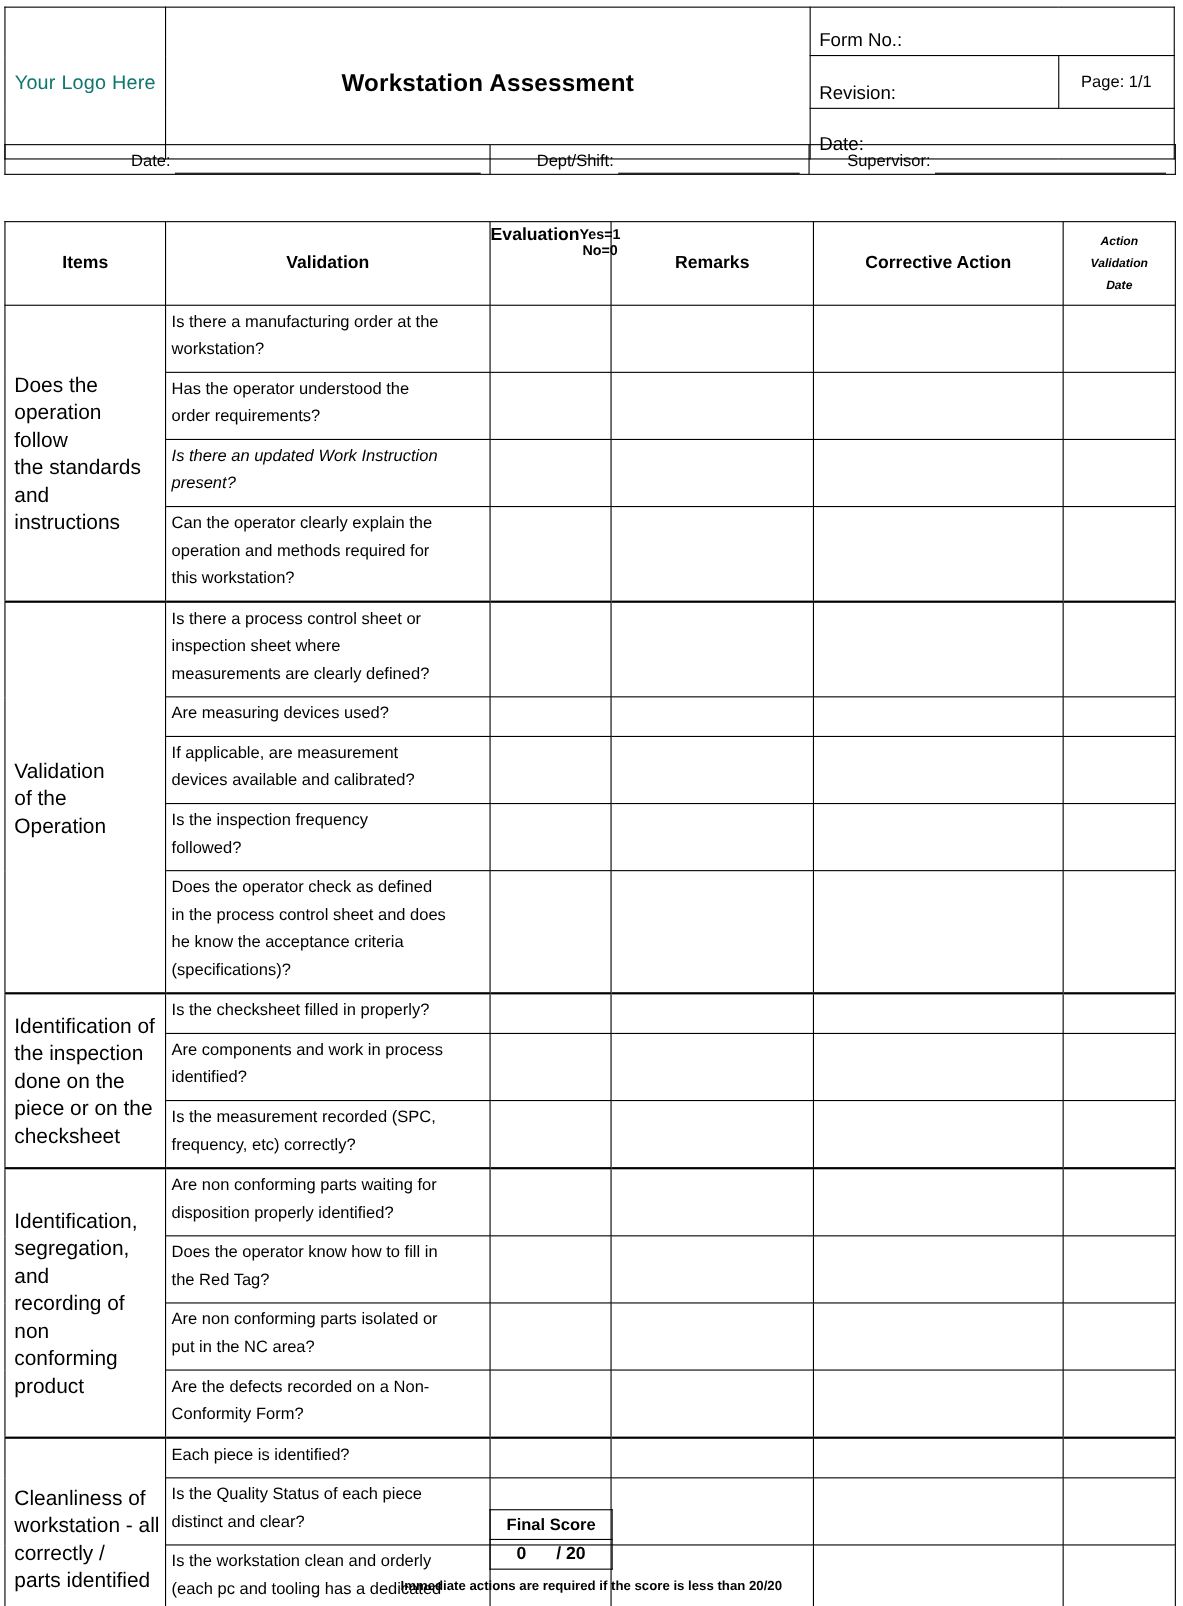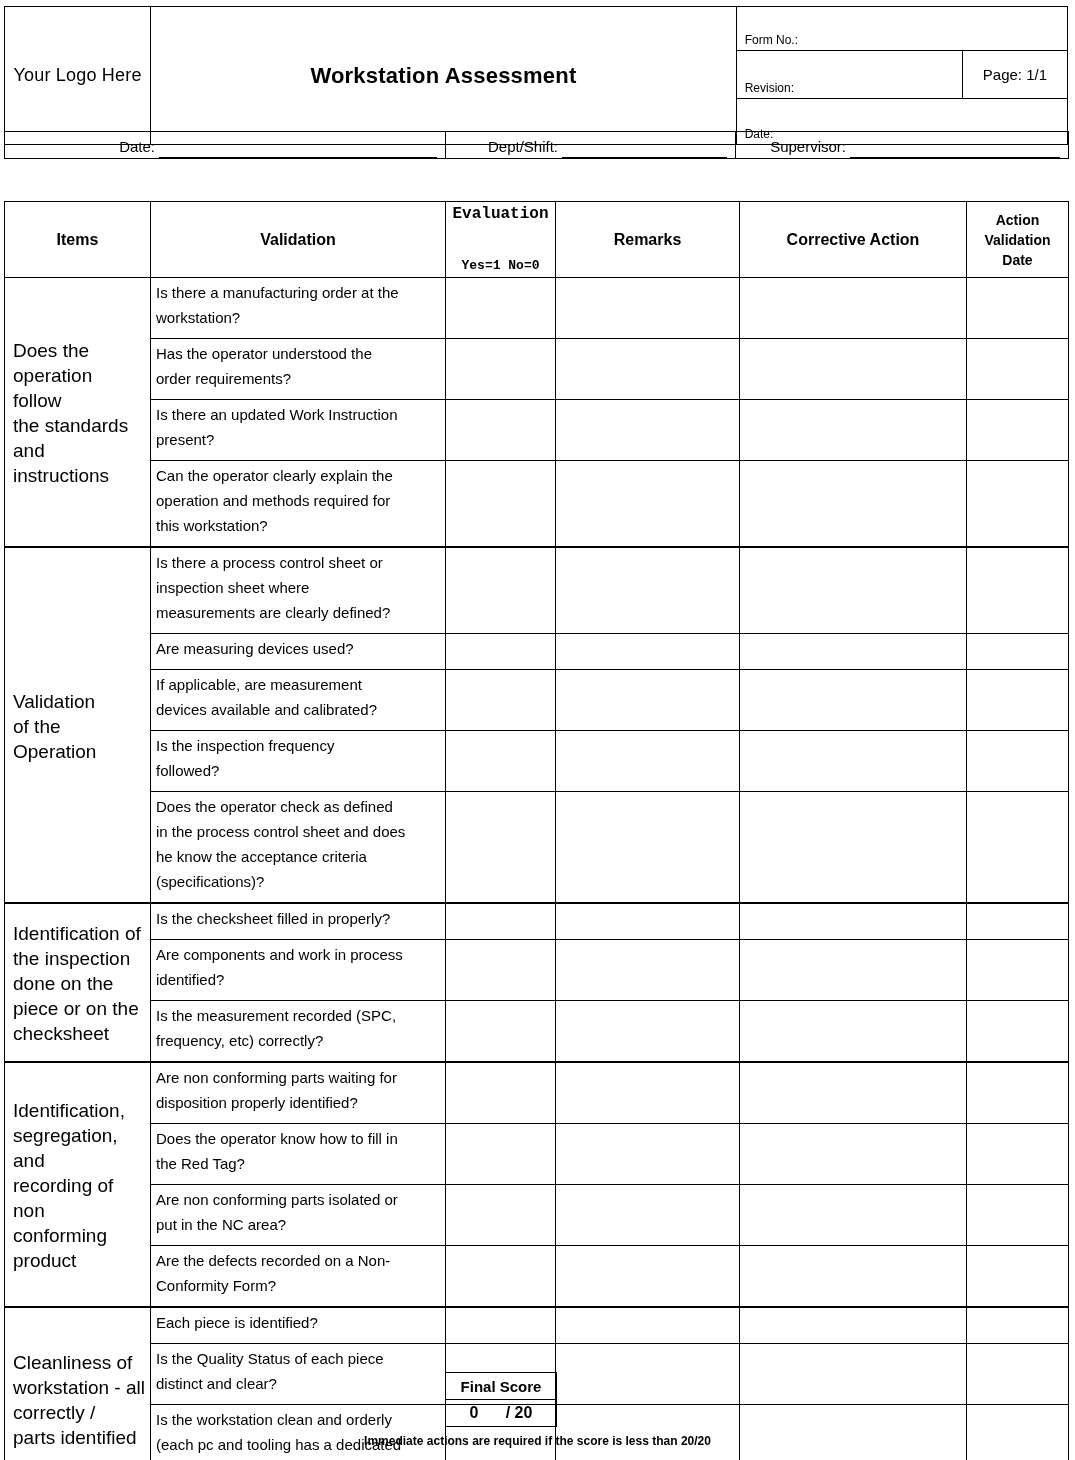--- a/index.html
+++ b/index.html
@@ -29,35 +29,35 @@
   
   .hdr{
     position:absolute;left:4px;top:6px;width:1064px;
   }
   .hdr td{border:1px solid #000;}
   .logo-cell{
     width:146px;height:125px;
     text-align:center;vertical-align:middle;
   }
   .logo-text{
-    color:#000000;
+    color:#0f766e;
     font-size:18px;
     letter-spacing:.2px;
     white-space:nowrap;
   }
   .title-cell{
     width:585px;height:125px;
     text-align:center;vertical-align:middle;
   }
   .title-text{
     font-size:22px;font-weight:bold;letter-spacing:.2px;
   }
   .meta-cell{
     vertical-align:bottom;
-    font-size:12px;
+    font-size:17px;
     padding:0 0 3px 8px;
     height:40px;
   }
   .page-cell{
     width:105px;
     text-align:center;vertical-align:middle;
     font-size:15px;
   }
 
   
@@ -78,24 +78,24 @@
   
   .grid{
     position:absolute;left:4px;top:201px;width:1064px;
   }
   .grid td{border:1px solid #000;}
   .grid .colh{
     text-align:center;vertical-align:middle;
     font-weight:bold;font-size:16px;
     height:72px;
   }
-  .grid .colh.small{font-size:14px;line-height:20px;}
+  .grid .colh.small{font-size:11px;line-height:20px;font-style:italic;}
   .eval-h{
-    display:flex;flex-direction:column;justify-content:space-between;
-    height:68px;padding:3px 0 4px;font-family:Liberation Mono, monospace;
+    display:flex;
+    height:68px;padding:3px 0 4px;
   }
   .eval-h .a{font-size:16px;font-weight:bold;}
   .eval-h .b{font-size:13px;font-weight:bold;}
 
   .item-cell{
     font-size:19px;line-height:25px;
     padding:6px 5px 4px 8px;
     vertical-align:middle;
     overflow:visible;
   }
@@ -250,21 +250,21 @@
           <td class="val-cell" style="height: 56px;">
             <span class="wrapline">Has the operator understood the</span>
             <span class="wrapline">order requirements?</span>
           </td>
           <td class="blank val-cell"></td>
           <td class="blank val-cell"></td>
           <td class="blank val-cell"></td>
           <td class="blank val-cell"></td>
         </tr>
         <tr>
-          <td class="val-cell" style="height: 56px;">
+          <td class="val-cell" style="height: 56px; font-style: italic;">
             <span class="wrapline">Is there an updated Work Instruction</span>
             <span class="wrapline">present?</span>
           </td>
           <td class="blank val-cell"></td>
           <td class="blank val-cell"></td>
           <td class="blank val-cell"></td>
           <td class="blank val-cell"></td>
         </tr>
         <tr>
           <td class="val-cell" style="height: 81px; border-radius: 21px;">

